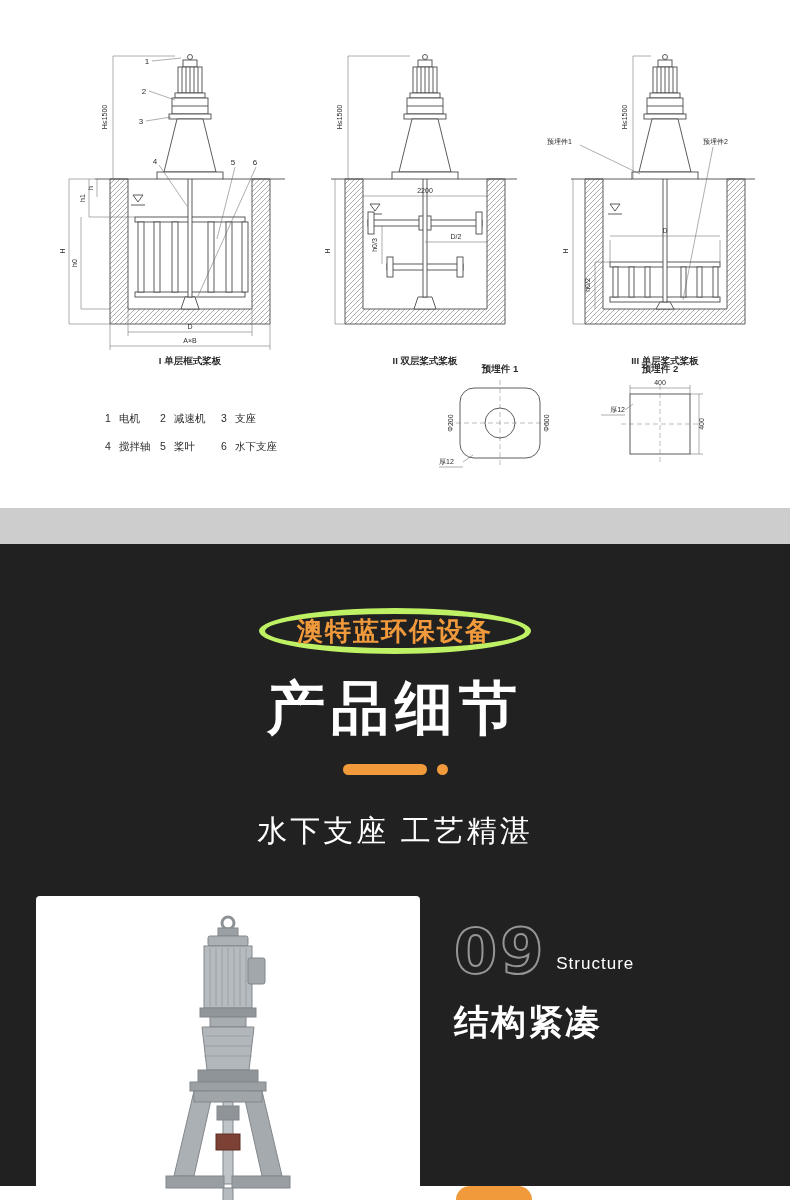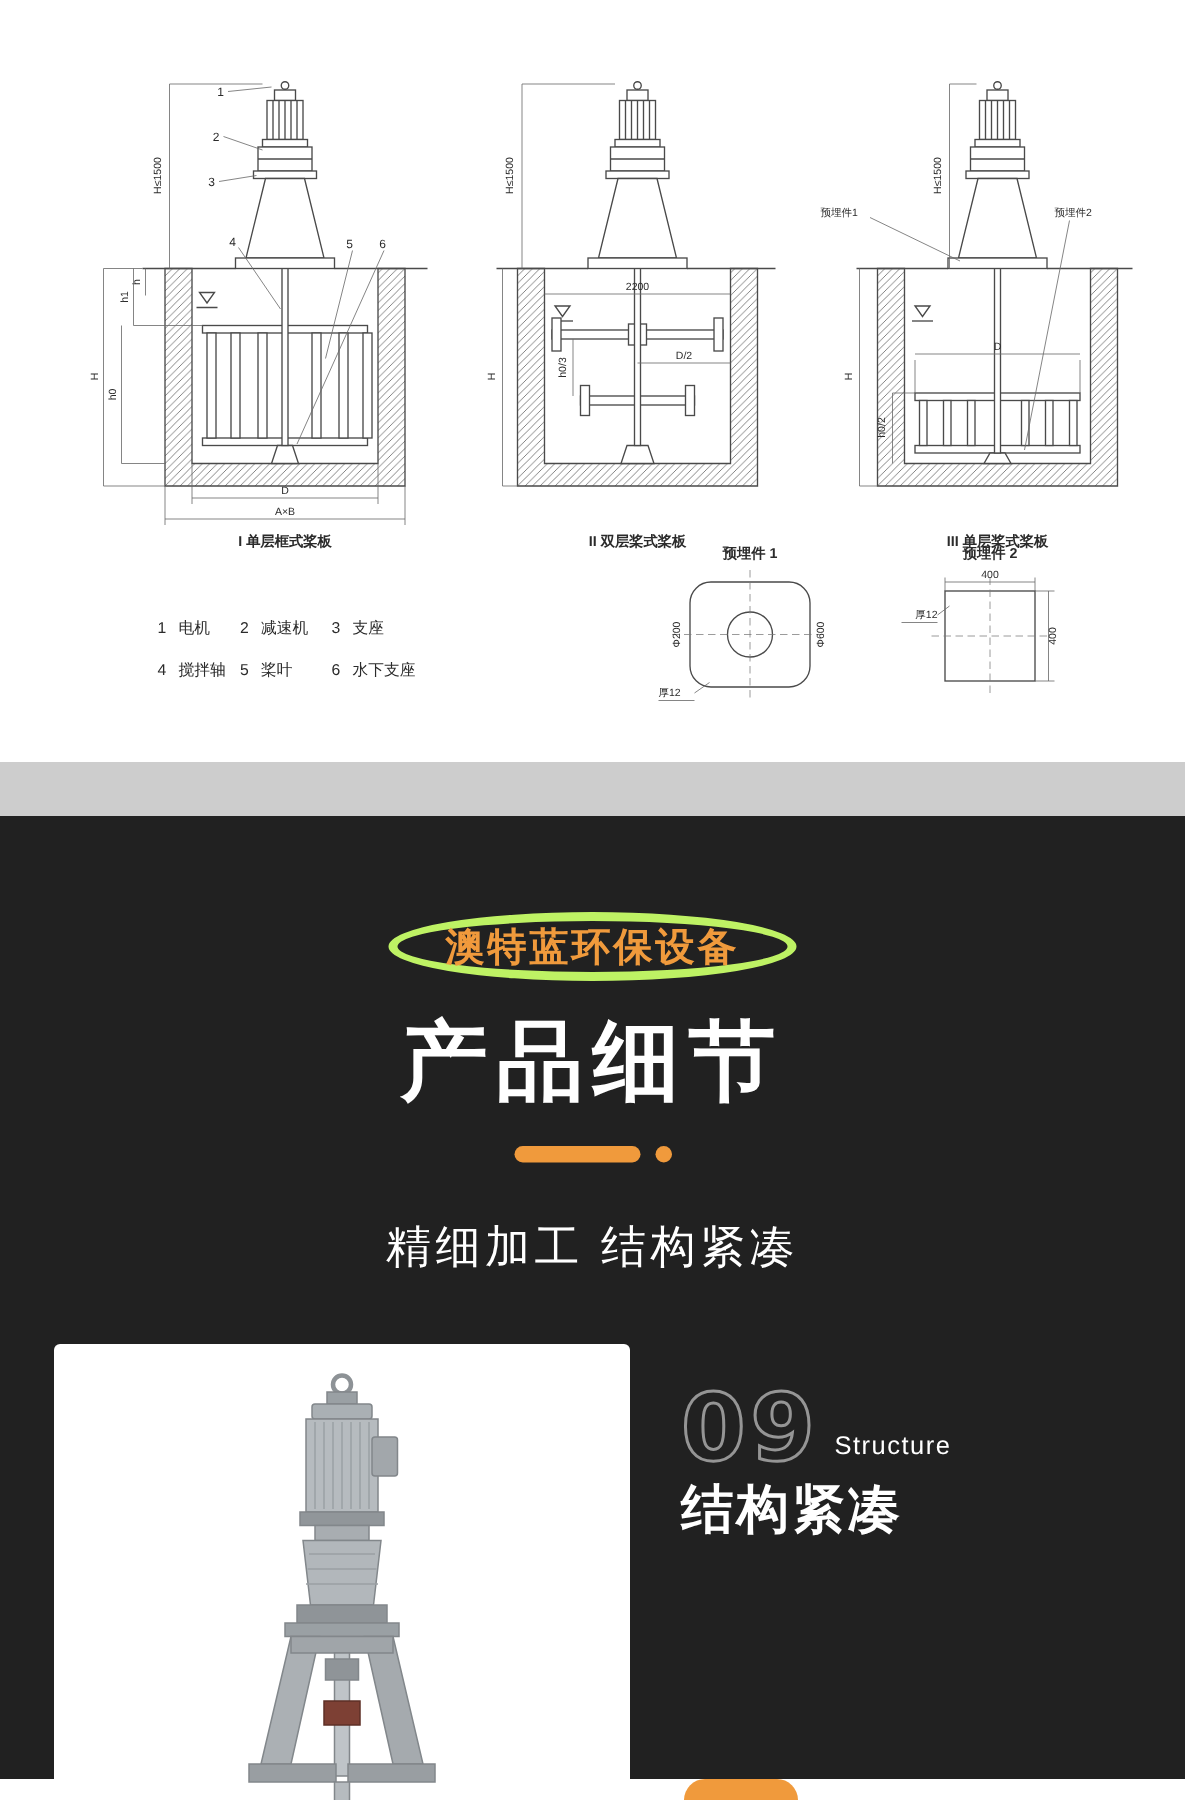--- a/index.html
+++ b/index.html
@@ -37,21 +37,21 @@
   .photo-panel { width:384px; height:330px; background:#ffffff; border-radius:4px; flex:none;
                  display:flex; justify-content:center; overflow:hidden; }
   .feature-text { margin-left:34px; padding-top:22px; }
   .num-row { display:flex; align-items:flex-end; }
   .big-num { font-size:62px; font-weight:700; line-height:1; letter-spacing:3px; color:#7a7a7a;
              font-family:"DejaVu Sans",sans-serif; }
   @supports (-webkit-text-stroke: 2px #909090) {
     .big-num { color:transparent; -webkit-text-stroke:2px #959595; }
   }
   .num-label { color:#ffffff; font-size:17px; margin-left:10px; padding-bottom:9px; letter-spacing:1px;margin-top:36px; }
-  .feature-heading { font-size:35px; font-weight:700; margin-top:0; letter-spacing:2px; }
+  .feature-heading { font-size:35px; font-weight:700; margin-top:16px; letter-spacing:2px; }
   .feature-body { font-size:21px; line-height:1.62; margin-top:24px; width:304px; color:#f2f2f2; }
   .partial-btn { position:absolute; left:456px; top:1186px; width:76px; height:28px;
                  background:#f09a3c; border-radius:14px; }
 </style>
 </head>
 <body>
 
 <div class="page">
 
   <section class="drawing-section">
@@ -271,21 +271,21 @@
       <span>澳特蓝环保设备</span>
     </div>
 
     <h1 class="hero-title">产品细节</h1>
 
     <div class="divider">
       <span class="bar"></span>
       <span class="dot"></span>
     </div>
 
-    <p class="subtitle">精细加工 结构紧凑</p>
+    <p class="subtitle">水下支座 工艺精湛</p>
 
     <div class="feature">
 
       <div class="photo-panel">
 
         <svg viewBox="0 0 200 310" width="200" height="310" style="margin-top:14px">
           <g stroke="#82878b" stroke-width="1">
             <circle cx="100" cy="13" r="6" fill="none" stroke-width="3" stroke="#8d9296"></circle>
             <rect x="90" y="18" width="20" height="8" fill="#9aa0a4"></rect>
             <rect x="80" y="26" width="40" height="10" rx="2" fill="#aab0b4"></rect>

